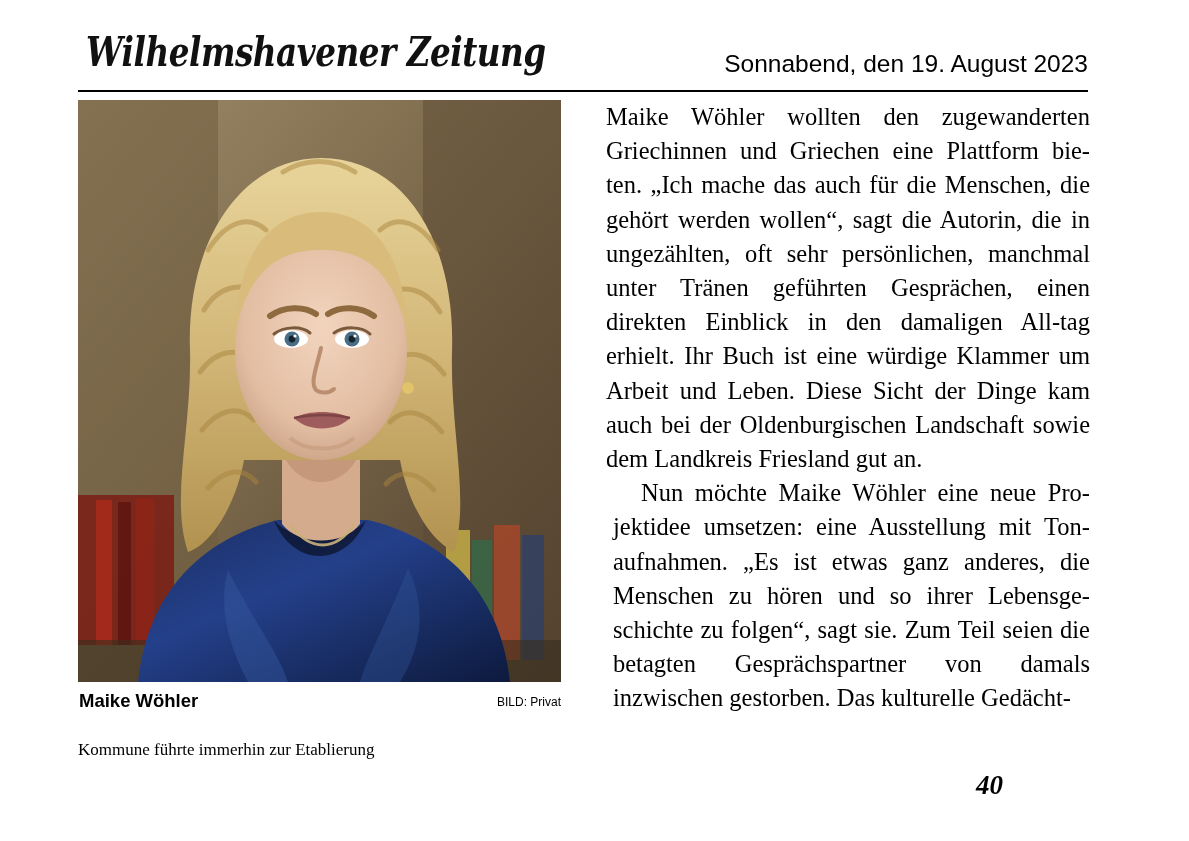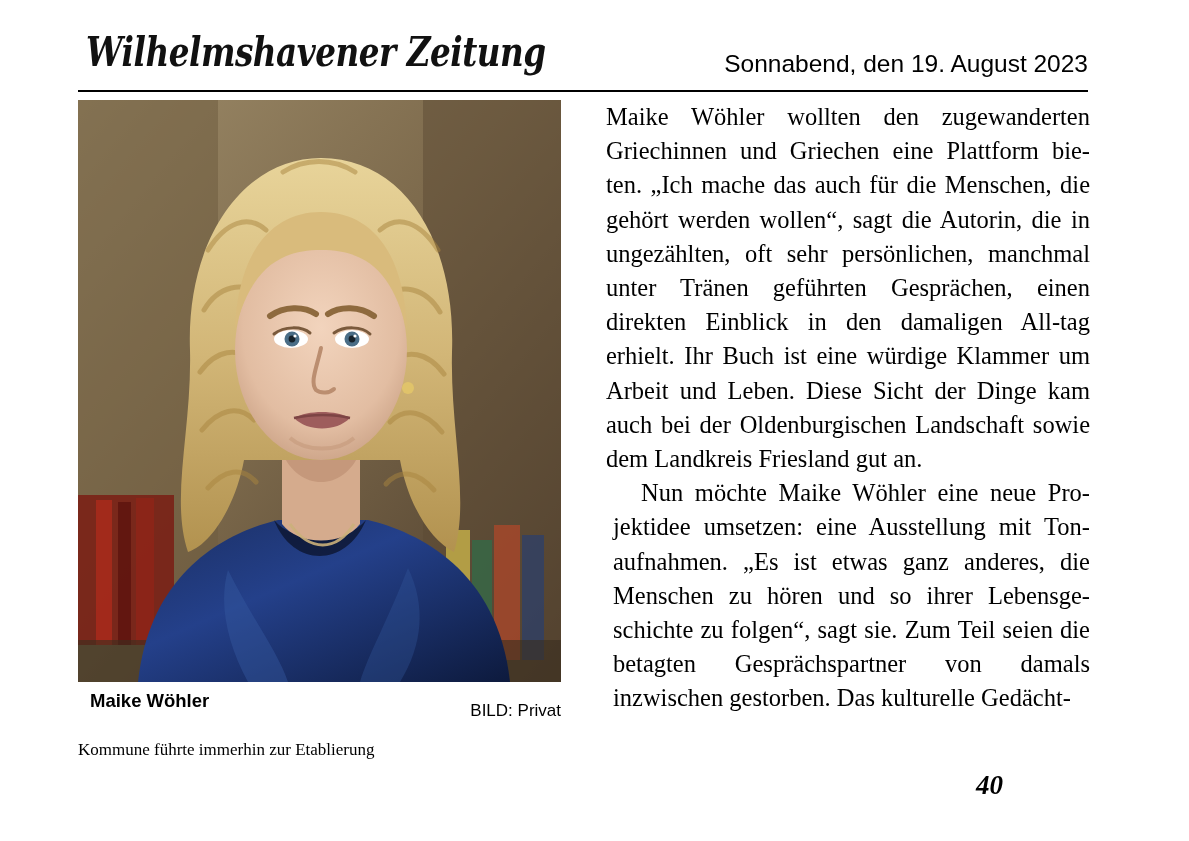--- a/index.html
+++ b/index.html
@@ -81,32 +81,32 @@
   .photo-frame svg { display: block; }
 
   .caption-row {
     position: relative;
     width: 483px;
     height: 26px;
     margin-top: 7px;
   }
   .caption-name {
     position: absolute;
-    left: 12px; top: 0;
+    left: 1px; top: 0;
     font-family: "Liberation Sans", sans-serif;
     font-weight: bold;
     font-size: 18.5px;
     line-height: 24px;
     text-align: center;
   }
   .caption-credit {
     position: absolute;
-    right: 0; top: 10px;
+    right: 0; top: 1px;
     font-family: "Liberation Sans", sans-serif;
-    font-size: 17px;
+    font-size: 12px;
     line-height: 24px;
   }
 
   .left-body {
     margin-top: 18px;
     width: 483px;
     font-size: 17px;
     line-height: 34px;
     text-align: justify;
     text-justify: inter-word;

